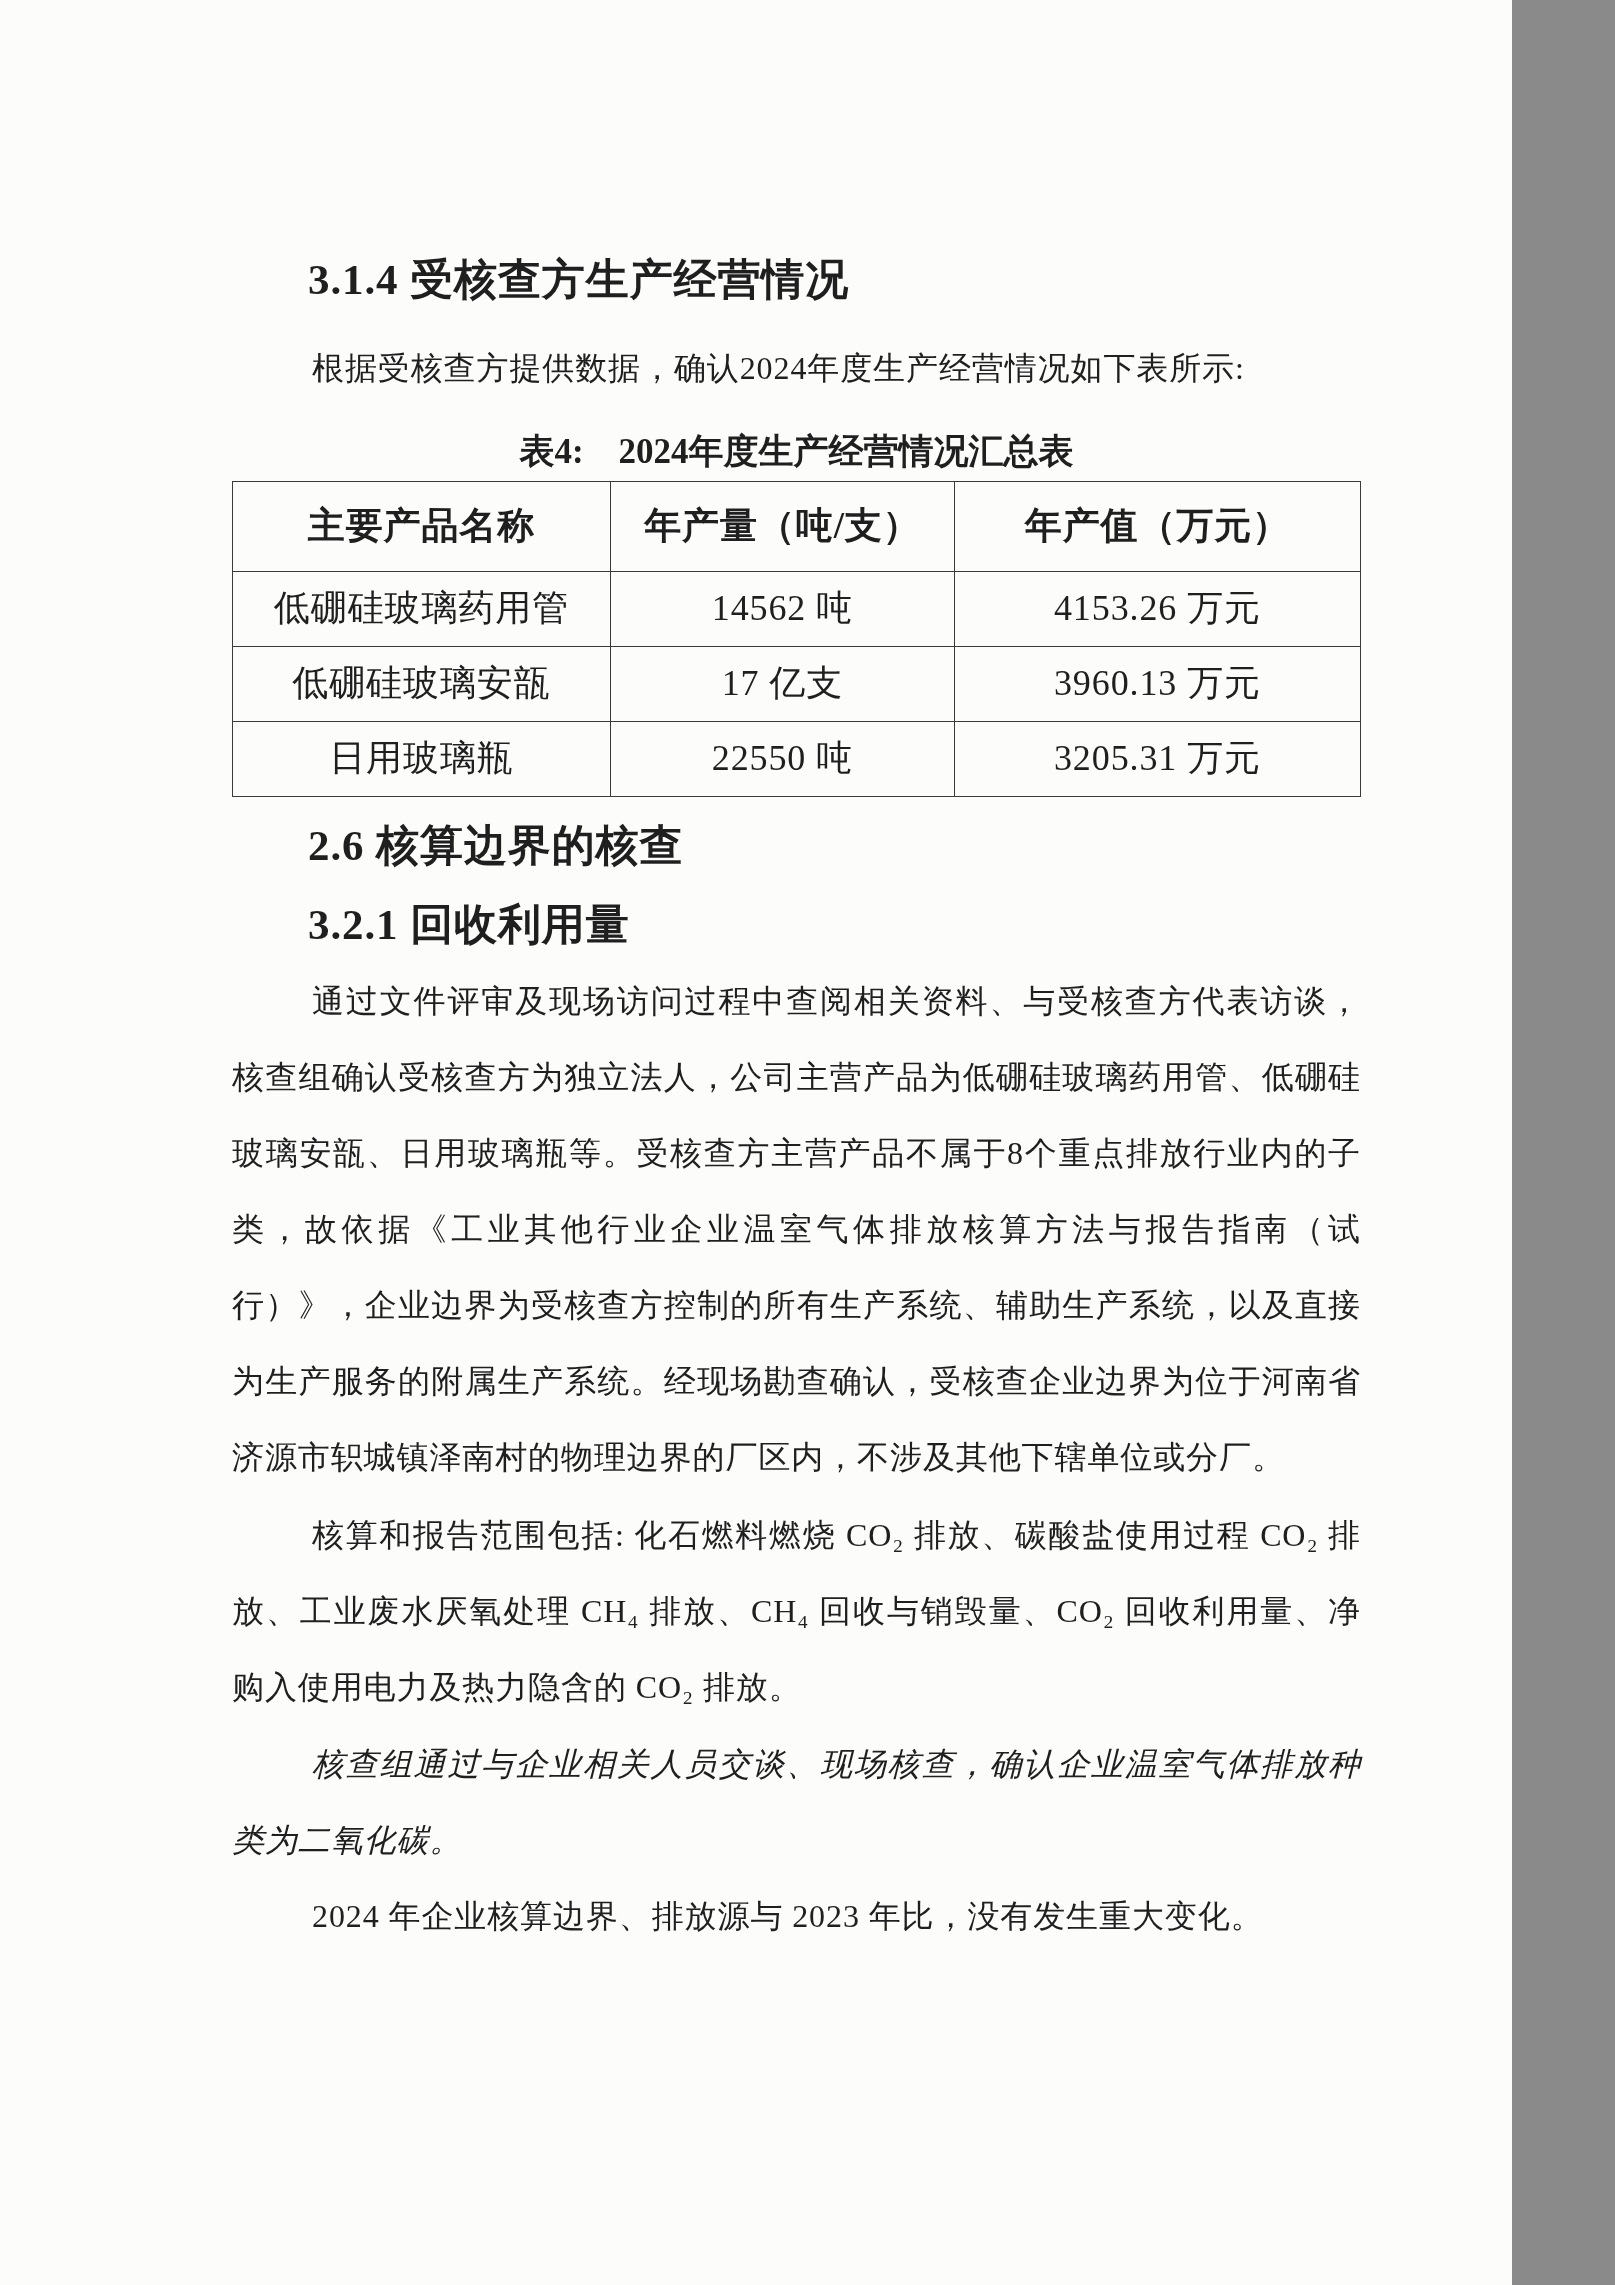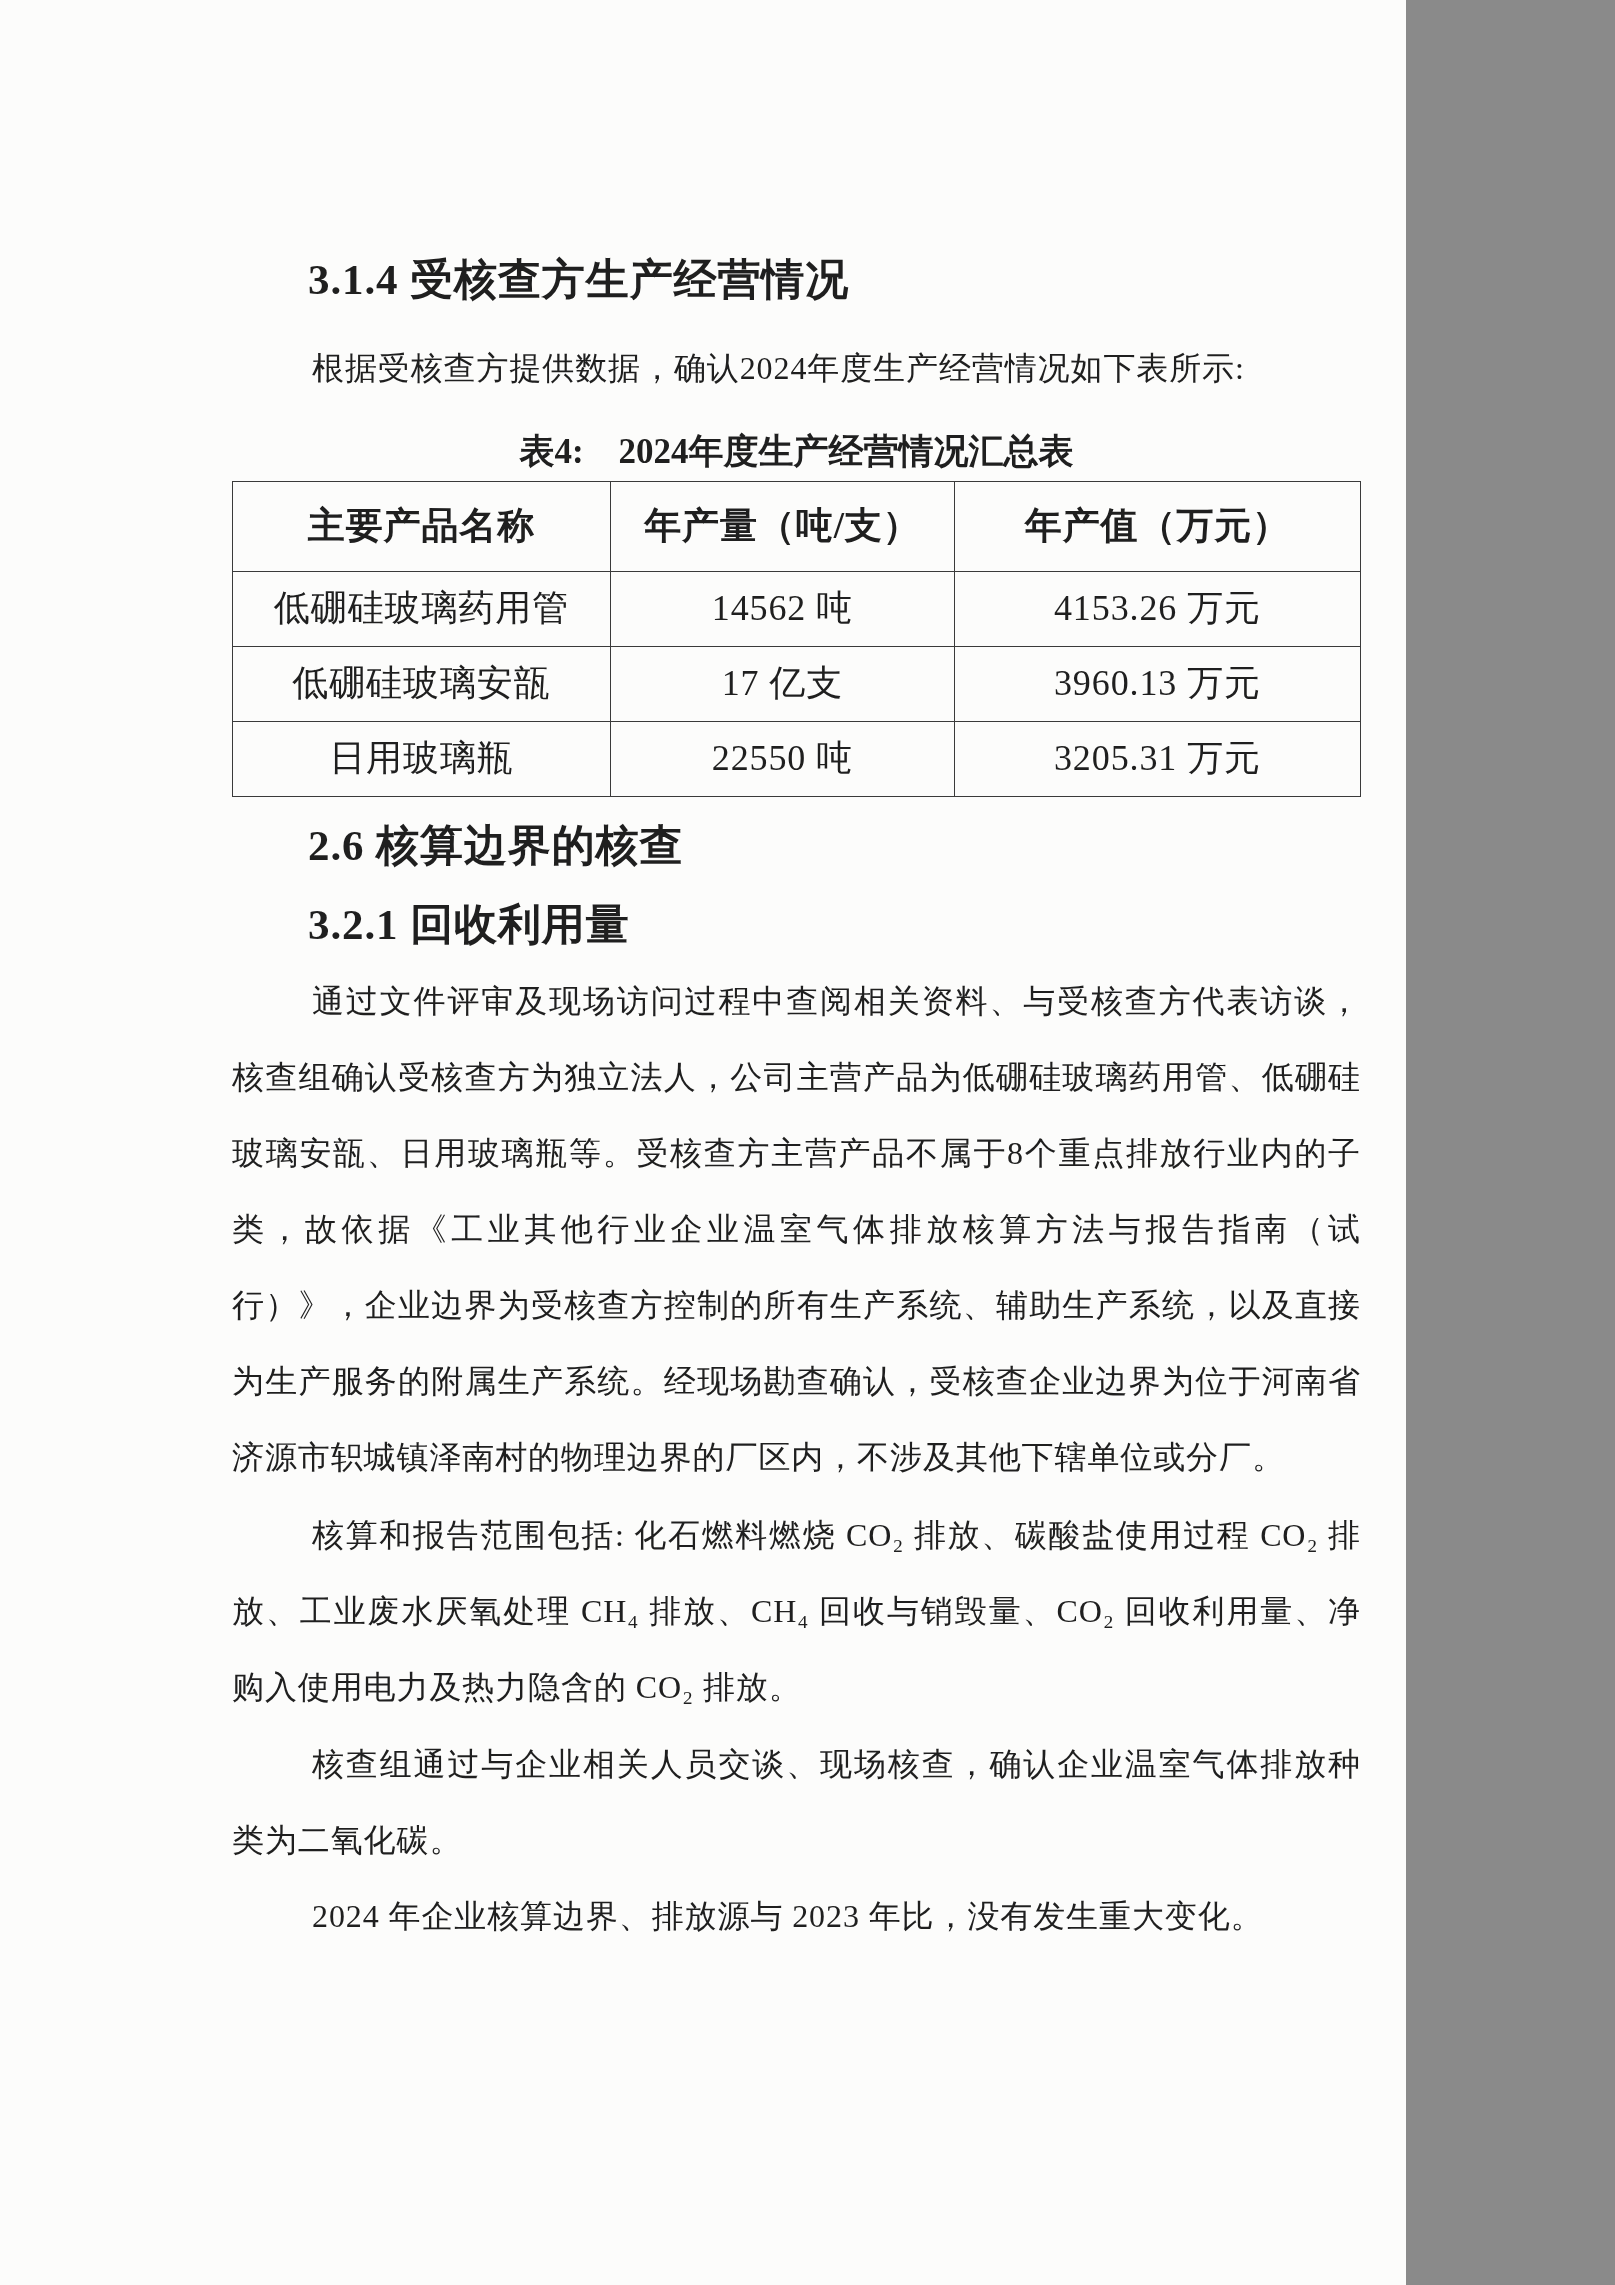--- a/index.html
+++ b/index.html
@@ -1,18 +1,18 @@
 <!DOCTYPE html>
 <html style="font-size:14.5px"><head>
 <meta charset="utf-8">
 <style>
   html, body { margin: 0; padding: 0; background: #8a8a8a; }
   .page {
     position: relative;
-    width: 1406px;
+    width: 1512px;
     height: 2285px;
     background: #fcfcfb;
     overflow: hidden;
     font-family: "Liberation Serif", "DejaVu Serif", "DejaVu Sans", serif;
     color: #1f1f1f;
   }
   .content {
     position: absolute;
     left: 232px;
     top: 235px;
@@ -33,21 +33,21 @@
     font-size: 32px;
     line-height: 76px;
     margin: 0;
     text-align: justify;
     text-indent: 80px;
     letter-spacing: 0.9px;
   }
   .p-intro  { margin-top: 22.6px; }
   .p-bound  { margin-top: 11px; }
   .p-scope  { margin-top: 1.8px; }
-  .p-gas    { margin-top: 1.8px; }
+  .p-gas    { margin-top: 1.8px; font-style: italic; }
   .p-change { margin-top: 0; }
   .tbl-caption {
     margin-top: 23px;
     text-align: center;
     font-size: 35px;
     font-weight: bold;
     line-height: 45px;
     white-space: pre-wrap;
     font-family: Liberation Serif, serif;
   }

